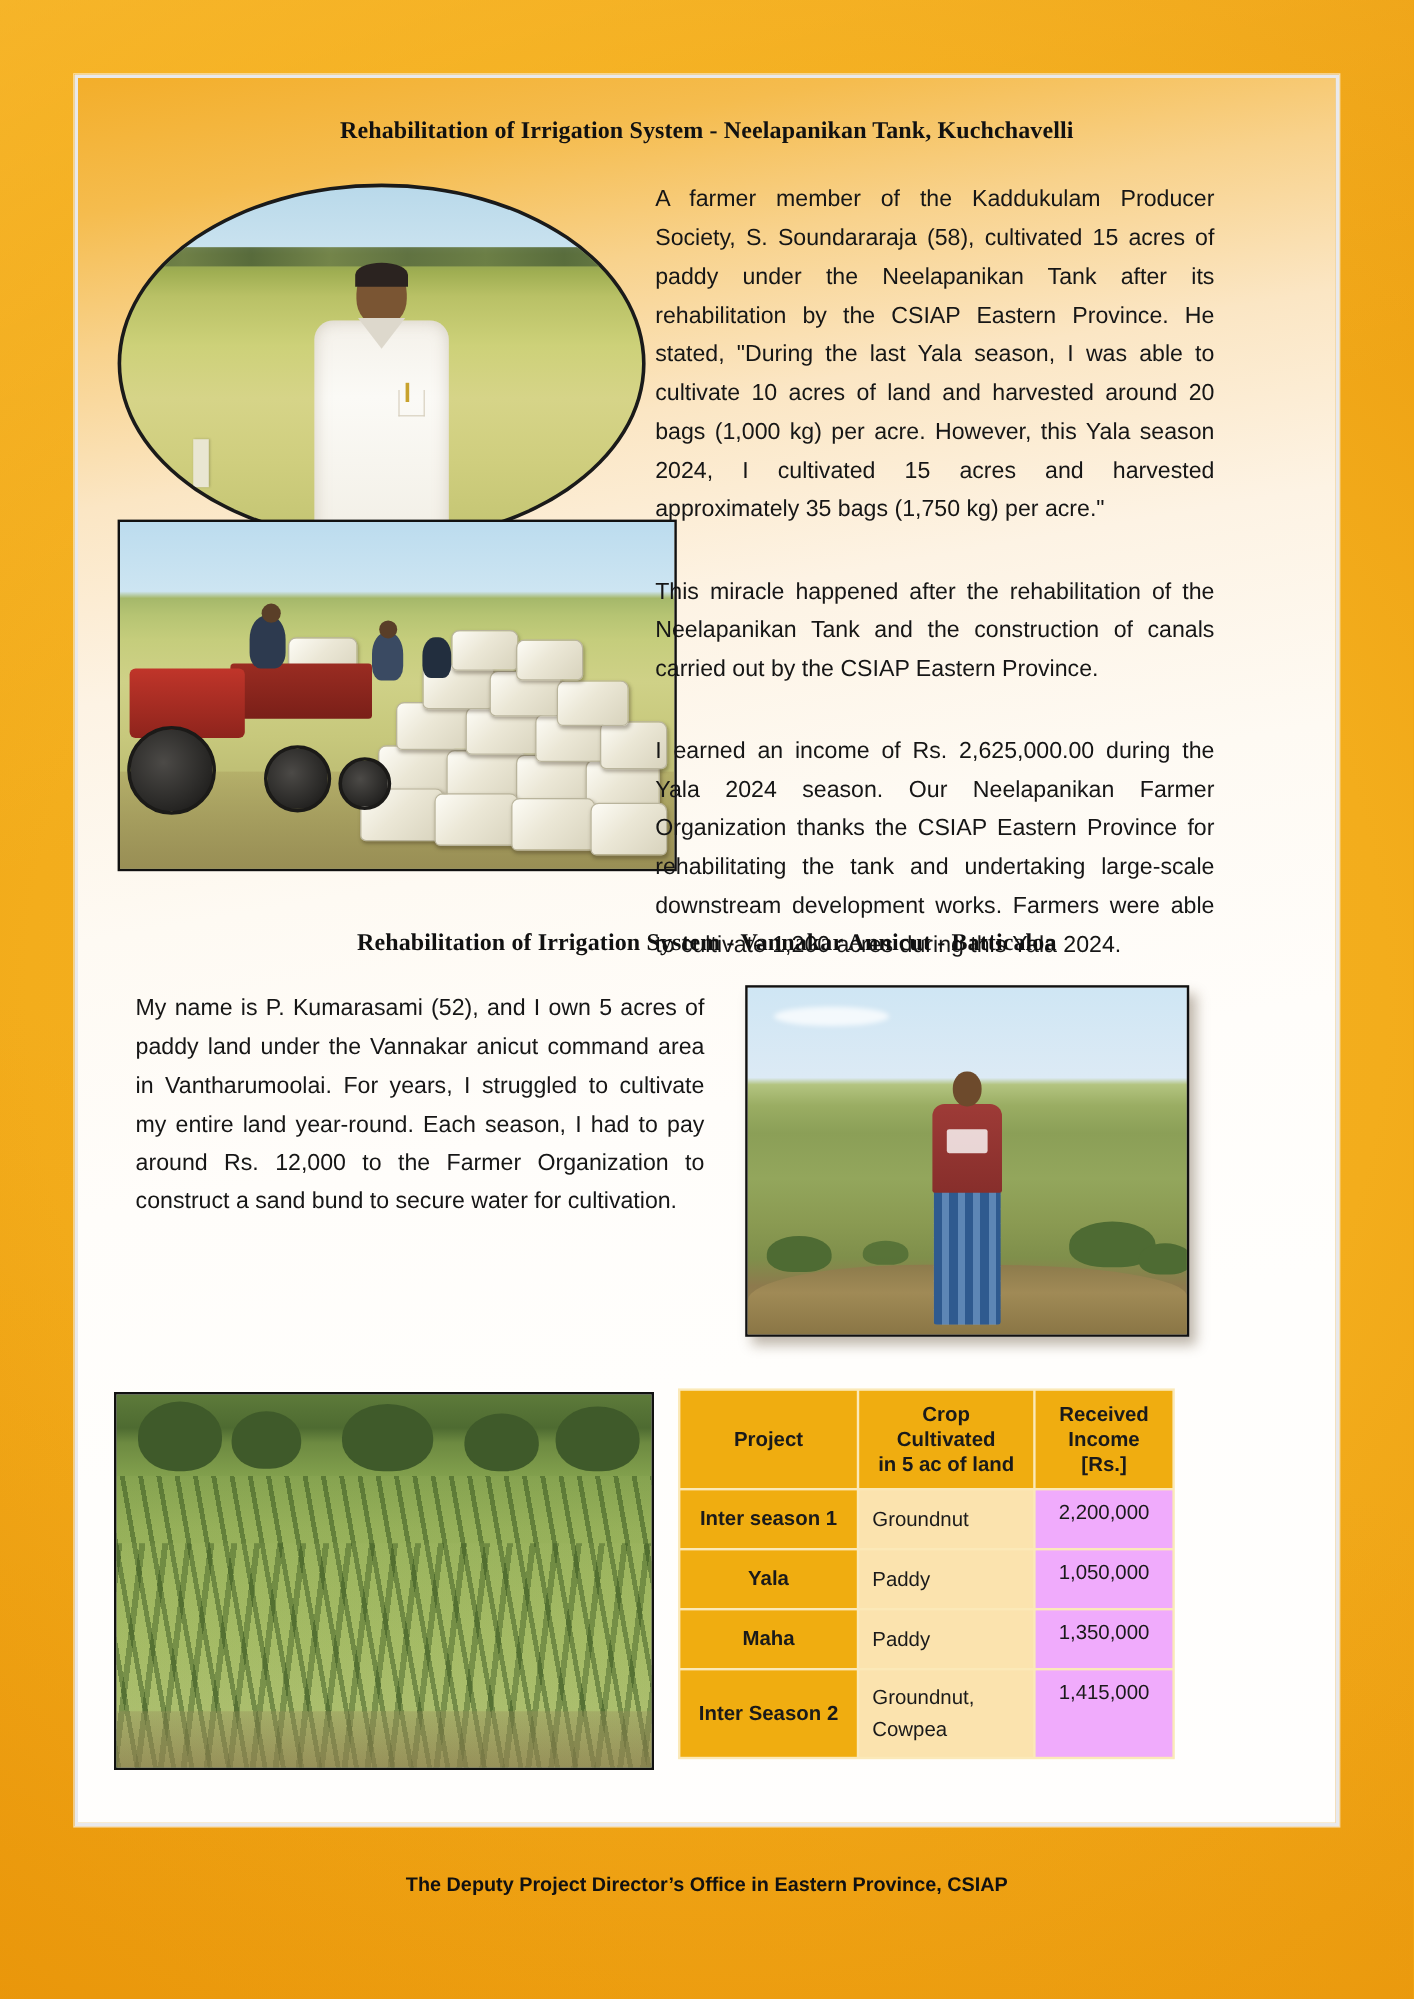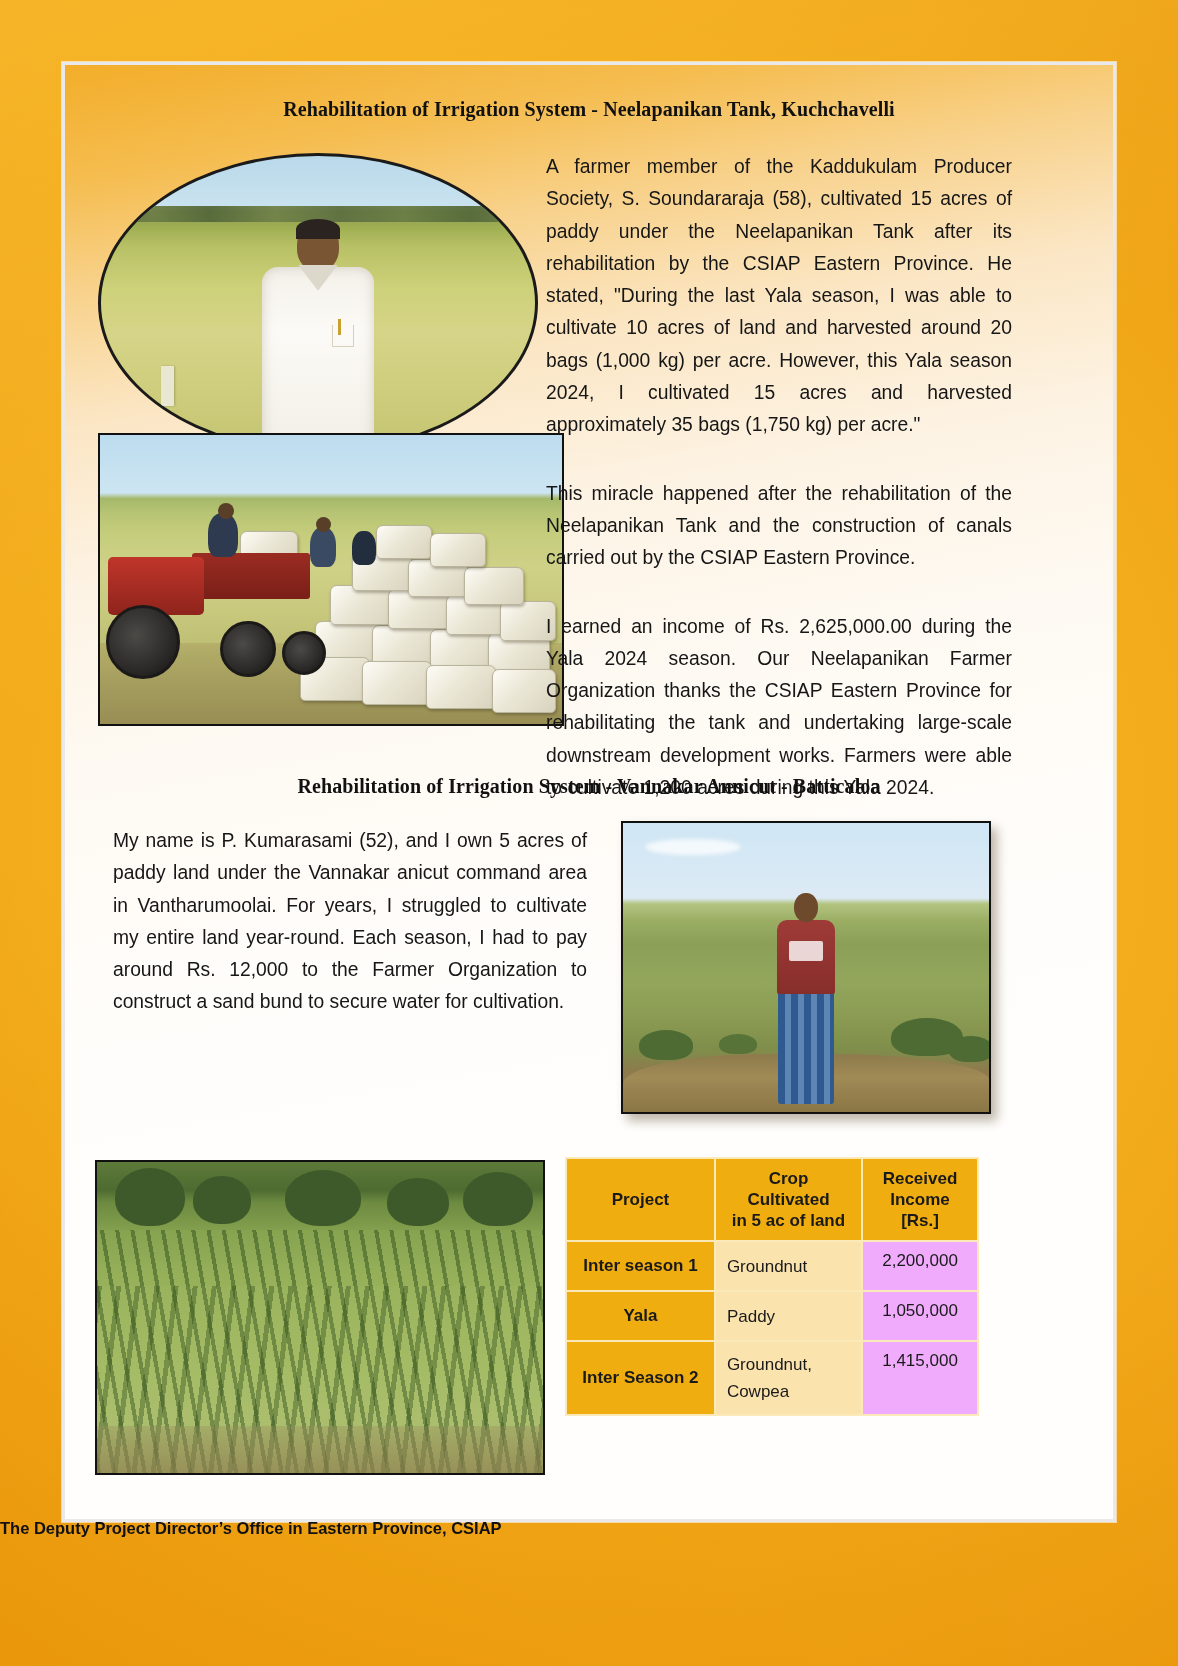--- a/index.html
+++ b/index.html
@@ -376,22 +376,23 @@
     width: 116px;
     white-space: nowrap;
     vertical-align: top;
   }
   #income-table tbody tr { height: 48px; }
 
   
   #footer-bar {
     position: absolute;
     left: 0;
-    top: 1519px;
+    top: 1562px;
     width: 100%;
+    text-align: center;
     font-size: 16.5px;
     font-weight: bold;
     color: #111;
   }
 </style>
 </head>
 <body>
 
 <div class="page-bg"></div>
 
@@ -504,20 +505,25 @@
         <td class="c-season">Inter season 1</td>
         <td class="c-crop">Groundnut</td>
         <td class="c-income">2,200,000</td>
       </tr>
       <tr>
         <td class="c-season">Yala</td>
         <td class="c-crop">Paddy</td>
         <td class="c-income">1,050,000</td>
       </tr>
       <tr>
+        <td class="c-season">Maha</td>
+        <td class="c-crop">Paddy</td>
+        <td class="c-income">1,350,000</td>
+      </tr>
+      <tr>
         <td class="c-season">Inter Season 2</td>
         <td class="c-crop">Groundnut, Cowpea</td>
         <td class="c-income">1,415,000</td>
       </tr>
     </tbody>
   </table>
 
 </div>
 
 <div id="footer-bar">The Deputy Project Director’s Office in Eastern Province, CSIAP</div>

